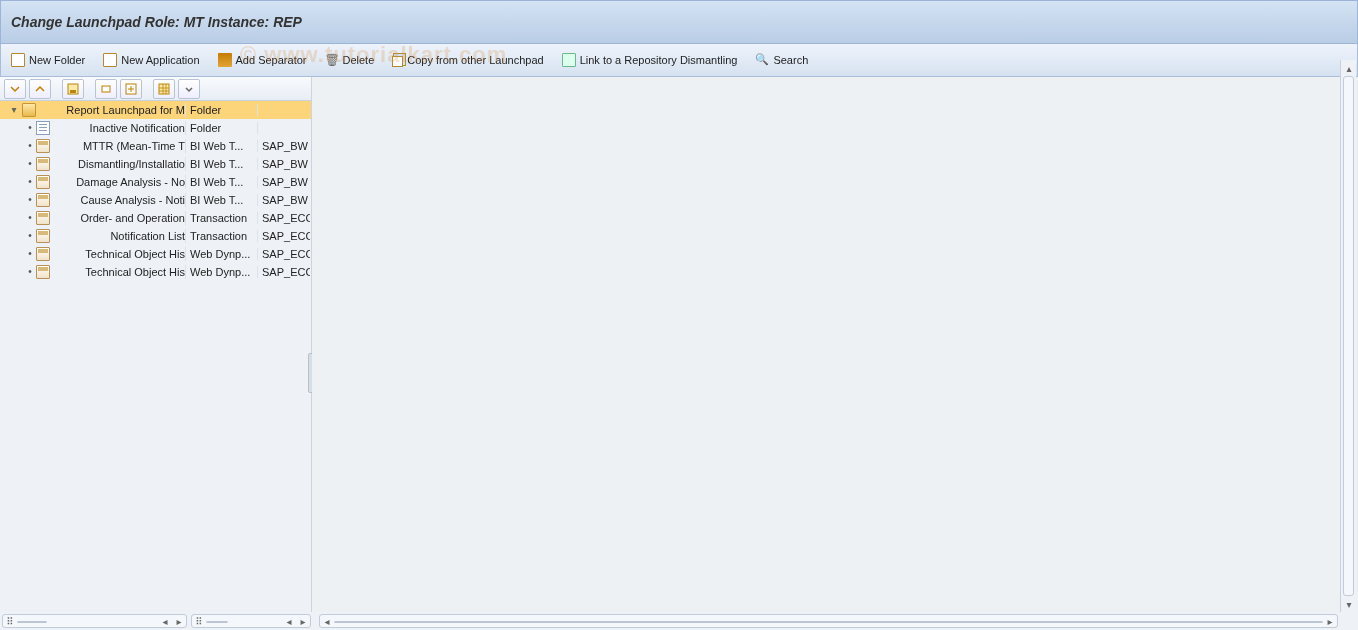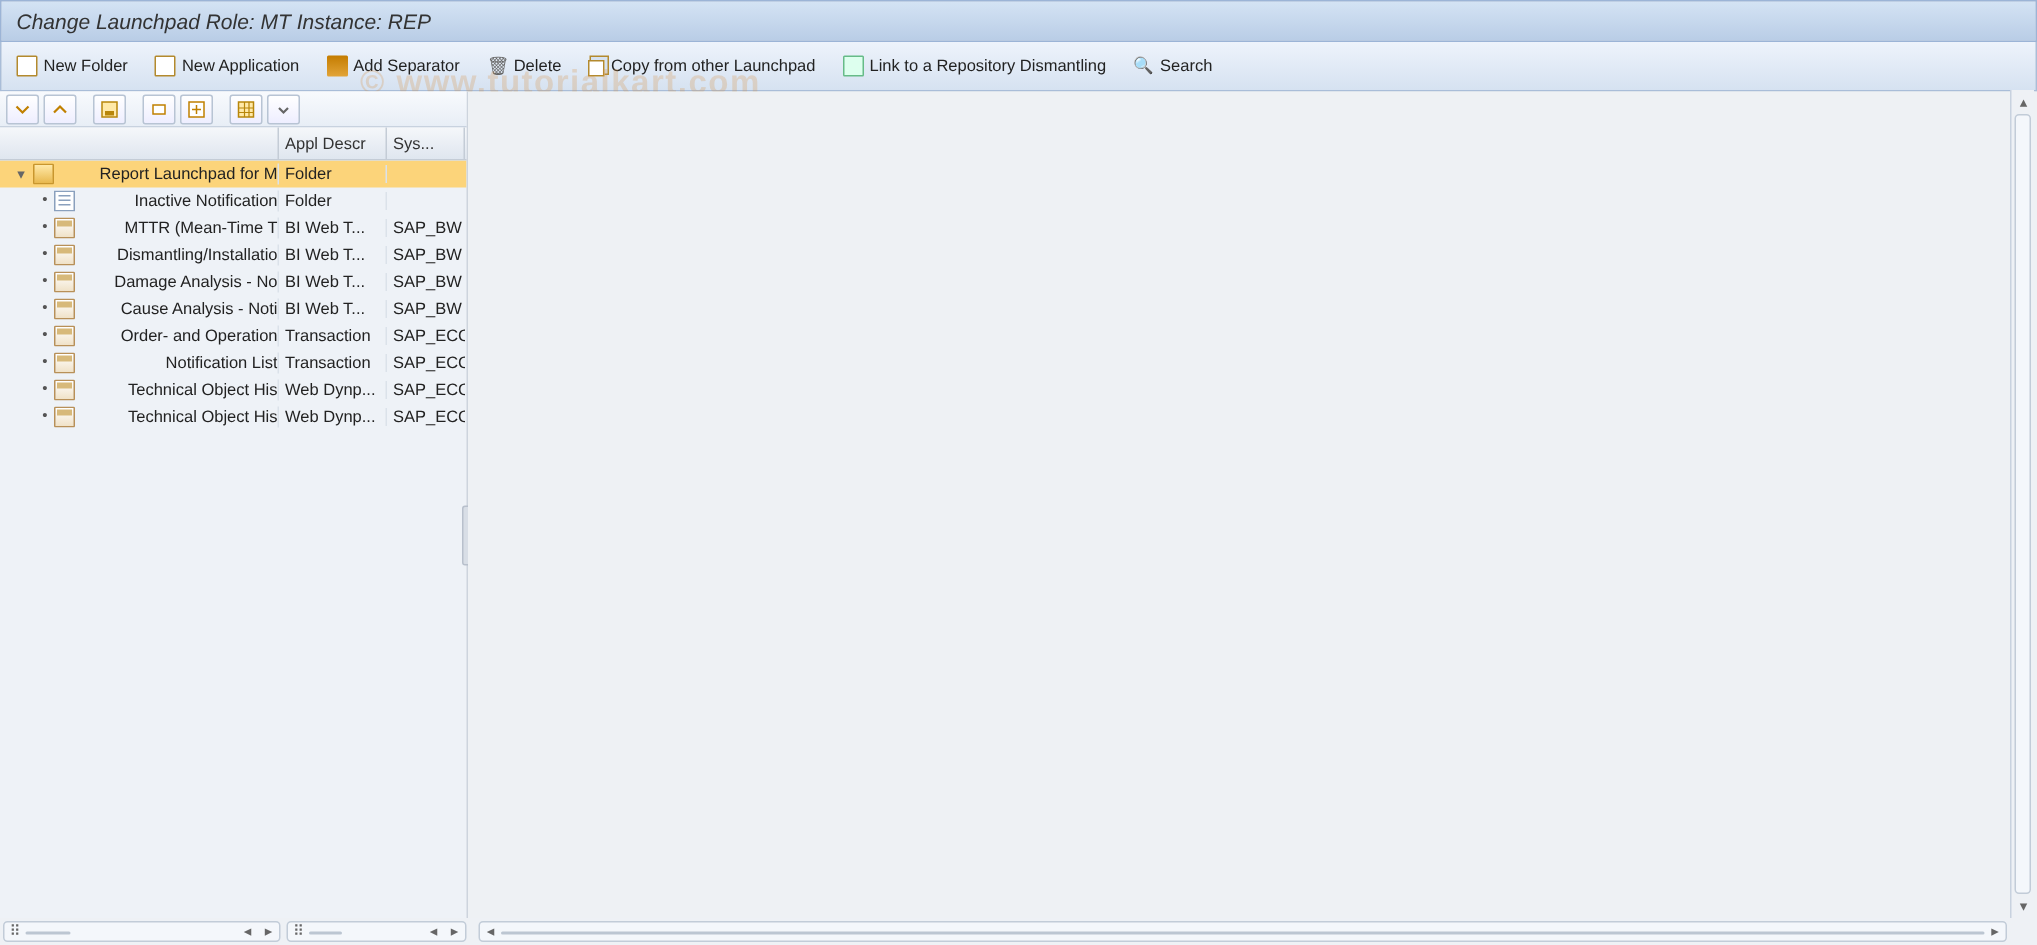--- a/index.html
+++ b/index.html
@@ -8,26 +8,26 @@
       font-size: 11px;
       background: #f2f2f2;
       width: 1358px;
       height: 630px;
       overflow: hidden;
       position: relative;
     }
     .title-bar {
       background: linear-gradient(#d4e3f4, #b9cde6);
       border: 1px solid #9cb4d6;
-      height: 28px;
+      height: 44px;
       display: flex;
       align-items: center;
       padding: 0 10px;
       font-style: italic;
-      font-weight: normal;
+      font-weight: bold;
       font-size: 14px;
       color: #333;
       text-align: right;
     }
     .toolbar {
       background: linear-gradient(#eef3fb, #d6e2f1);
       border: 1px solid #a9bdd8;
       border-top: none;
       height: 32px;
       display: flex;
@@ -291,25 +291,20 @@
           <svg viewBox="0 0 12 12">
             <rect x="1" y="1" width="10" height="10" fill="#ffe9a8" stroke="#b8860b"></rect>
             <path d="M1 5 H11 M1 8 H11 M5 1 V11 M8 1 V11" stroke="#b8860b" stroke-width="0.8"></path>
           </svg>
         </span>
       <span class="mini-btn">
           <svg viewBox="0 0 12 12">
             <path d="M3 5 L6 8 L9 5" fill="none" stroke="#666" stroke-width="1.5"></path>
           </svg>
         </span>
-    </div>
-    <div class="tree-header">
-      <div class="th-cell th-name"></div>
-      <div class="th-cell th-col1">Appl Descr</div>
-      <div class="th-cell th-col2">Sys...</div>
     </div>
     <div class="tree-body" id="tree-body">
         <div class="tree-row selected">
           <div class="cell-name">
             <span class="indent" style="width: 8px;"></span>
             <span class="expander">▾</span>
             <span class="node-icon folder-open"></span>
             <span class="label">Report Launchpad for M</span>
           </div>
           <div class="cell-c1">Folder</div>

